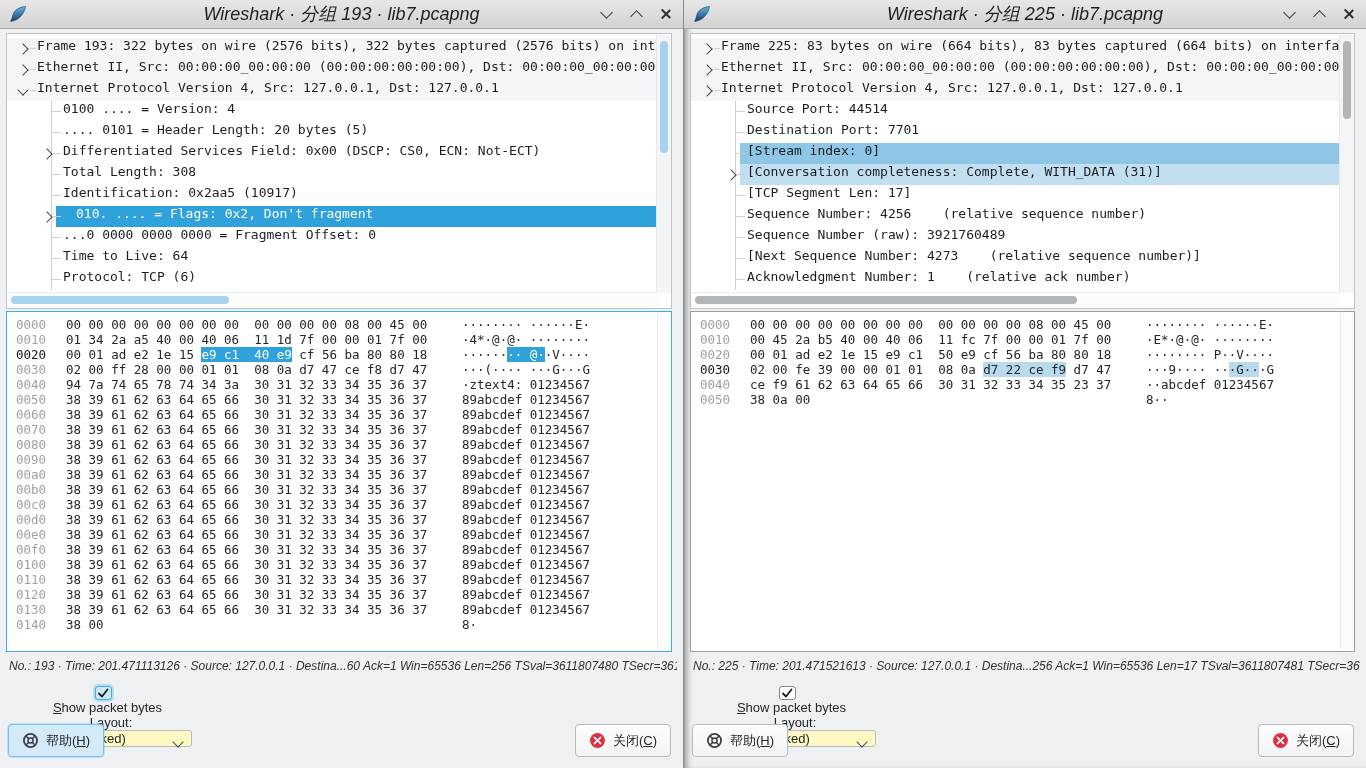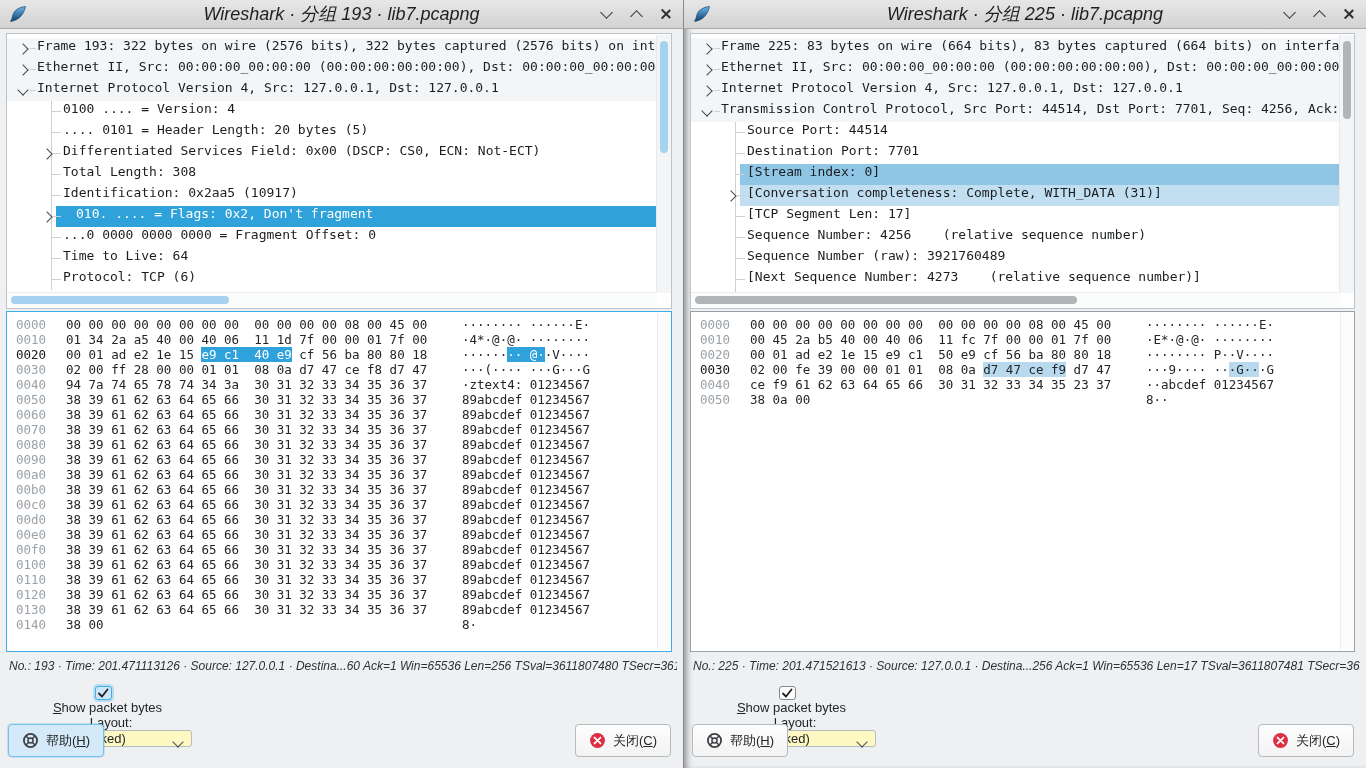--- a/index.html
+++ b/index.html
@@ -217,21 +217,20 @@
             <i class="xicon"></i>
           </span>
       </span>
     </div>
 
     <div class="treepane">
       <div class="treerows">
           <div class="trow l0"><i class="chev cright"></i><span class="twrap"><span>Frame 225: 83 bytes on wire (664 bits), 83 bytes captured (664 bits) on interfa</span></span></div>
           <div class="trow l0"><i class="chev cright"></i><span class="twrap"><span>Ethernet II, Src: 00:00:00_00:00:00 (00:00:00:00:00:00), Dst: 00:00:00_00:00:00</span></span></div>
           <div class="trow l0"><i class="chev cright"></i><span class="twrap"><span>Internet Protocol Version 4, Src: 127.0.0.1, Dst: 127.0.0.1</span></span></div>
-          <div class="trow l0"><i class="chev cdown"></i><span class="twrap"><span>Transmission Control Protocol, Src Port: 44514, Dst Port: 7701, Seq: 4256, Ack:</span></span></div>
           <div class="trow l1"><span class="twrap"><span>Source Port: 44514</span></span></div>
           <div class="trow l1"><span class="twrap"><span>Destination Port: 7701</span></span></div>
           <div class="trow l1 selected-inactive"><span class="twrap"><span>[Stream index: 0]</span></span></div>
           <div class="trow l1 related"><i class="chev cright"></i><span class="twrap"><span>[Conversation completeness: Complete, WITH_DATA (31)]</span></span></div>
           <div class="trow l1"><span class="twrap"><span>[TCP Segment Len: 17]</span></span></div>
           <div class="trow l1"><span class="twrap"><span>Sequence Number: 4256    (relative sequence number)</span></span></div>
           <div class="trow l1"><span class="twrap"><span>Sequence Number (raw): 3921760489</span></span></div>
           <div class="trow l1"><span class="twrap"><span>[Next Sequence Number: 4273    (relative sequence number)]</span></span></div>
           <div class="trow l1"><span class="twrap"><span>Acknowledgment Number: 1    (relative ack number)</span></span></div>
         </div>
@@ -241,21 +240,21 @@
       <div class="hscroll">
           <div class="hthumb"></div>
         </div>
     </div>
 
     <div class="hexpane">
       <div class="hexrows">
           <div class="hrow"><span class="hoff">0000</span><span class="hhex"><span>00 00 00 00 00 00 00 00  00 00 00 00 08 00 45 00</span></span><span class="hascii"><span>········ ······E·</span></span></div>
           <div class="hrow"><span class="hoff">0010</span><span class="hhex"><span>00 45 2a b5 40 00 40 06  11 fc 7f 00 00 01 7f 00</span></span><span class="hascii"><span>·E*·@·@· ········</span></span></div>
           <div class="hrow"><span class="hoff">0020</span><span class="hhex"><span>00 01 ad e2 1e 15 e9 c1  50 e9 cf 56 ba 80 80 18</span></span><span class="hascii"><span>········ P··V····</span></span></div>
-          <div class="hrow"><span class="hoff dark">0030</span><span class="hhex"><span>02 00 fe 39 00 00 01 01  08 0a </span><span class="hl">d7 47 ce f9</span><span> d7 47</span></span><span class="hascii"><span>···9···· ··</span><span class="hl">·G··</span><span>·G</span></span></div>
+          <div class="hrow"><span class="hoff dark">0030</span><span class="hhex"><span>02 00 fe 39 00 00 01 01  08 0a </span><span class="hl">d7 22 ce f9</span><span> d7 47</span></span><span class="hascii"><span>···9···· ··</span><span class="hl">·G··</span><span>·G</span></span></div>
           <div class="hrow"><span class="hoff">0040</span><span class="hhex"><span>ce f9 61 62 63 64 65 66  30 31 32 33 34 35 23 37</span></span><span class="hascii"><span>··abcdef 01234567</span></span></div>
           <div class="hrow"><span class="hoff">0050</span><span class="hhex"><span>38 0a 00</span></span><span class="hascii"><span>8··</span></span></div>
         </div>
       <div class="hextrack"></div>
     </div>
 
     <div class="statusline">No.: 225 · Time: 201.471521613 · Source: 127.0.0.1 · Destina...256 Ack=1 Win=65536 Len=17 TSval=3611807481 TSecr=3611807481</div>
 
     <div class="ctrlrow">
       <span class="cb">

